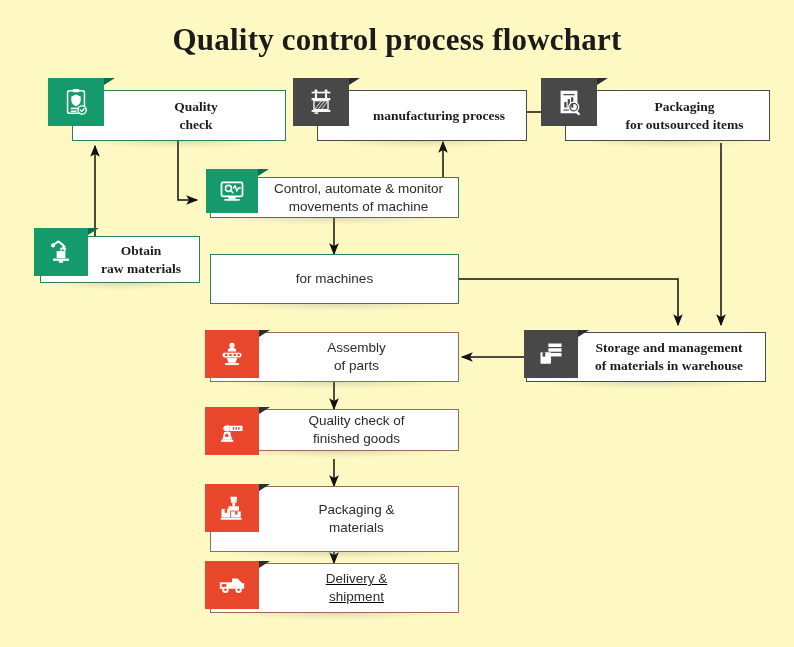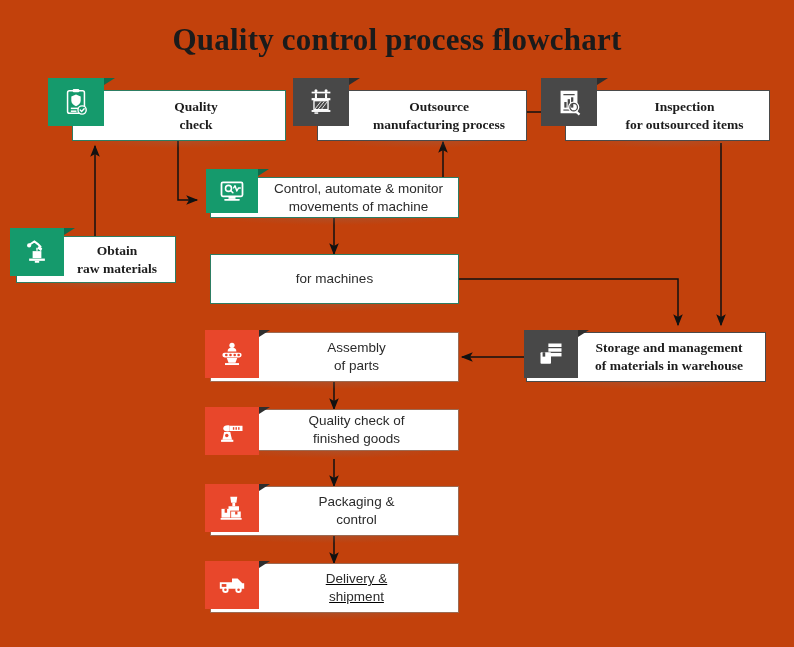--- a/index.html
+++ b/index.html
@@ -8,21 +8,21 @@
     background: #ffffff;
   }
   body {
     font-family: "Liberation Sans", sans-serif;
     -webkit-font-smoothing: antialiased;
   }
   #canvas {
     position: relative;
     width: 794px;
     height: 647px;
-    background: #c2410c;
+    background: #fef9c3;
     overflow: hidden;
   }
 
   
   #chart-title {
     position: absolute;
     left: 0;
     top: 22px;
     width: 794px;
     text-align: center;
@@ -210,21 +210,20 @@
         <circle cx="10.6" cy="4" r="1.6" fill="#ffffff"></circle>
         <circle cx="21.4" cy="4" r="1.6" fill="#ffffff"></circle>
         <rect x="6" y="11.8" width="20" height="2.4" fill="#ffffff"></rect>
         <rect x="8.5" y="14.6" width="15" height="9.5" fill="none" stroke="#ffffff" stroke-width="1.4"></rect>
         <path d="M9.5 23.6 L16 15.4 M13 23.6 L19.5 15.4 M16.6 23.6 L22.6 15.8" stroke="#ffffff" stroke-width="0.9"></path>
         <rect x="6" y="24.6" width="20" height="2" fill="#ffffff"></rect>
         <rect x="9" y="27" width="4" height="1.6" fill="#ffffff"></rect>
       </svg>
     </div>
     <div class="label serif">
-      <div>Outsource</div>
       <div>manufacturing process</div>
     </div>
   </div>
 
   <div class="node gray" style="left:565px; top:90px; width:205px; height:51px;">
     <div class="box"></div>
     <div class="shadow"></div>
     <div class="tile tile-gray">
       <div class="plate"></div>
         <div class="fold"></div>
@@ -234,21 +233,21 @@
         <rect x="11" y="16" width="2.4" height="6" fill="#484848"></rect>
         <rect x="14.6" y="13" width="2.4" height="9" fill="#484848"></rect>
         <rect x="18.2" y="11" width="2.4" height="11" fill="#484848"></rect>
         <rect x="10" y="24" width="9" height="1.2" fill="#484848"></rect>
         <circle cx="21" cy="21.5" r="5" fill="none" stroke="#ffffff" stroke-width="2"></circle>
         <circle cx="21" cy="21.5" r="4" fill="none" stroke="#484848" stroke-width="1.3"></circle>
         <rect x="24" y="25" width="5.4" height="2.4" fill="#ffffff" transform="rotate(42 24 25)"></rect>
       </svg>
     </div>
     <div class="label serif">
-      <div>Inspection</div>
+      <div>Packaging</div>
       <div>for outsourced  items</div>
     </div>
   </div>
 
   <div class="node green" style="left:210px; top:177px; width:249px; height:41px;">
     <div class="box"></div>
     <div class="shadow"></div>
     <div class="tile tile-green" style="top:-8px; left:-4px; width:52px; height:44px;">
       <div class="plate"></div>
         <div class="fold"></div>
@@ -260,21 +259,21 @@
         <rect x="12" y="22" width="8" height="3" fill="#ffffff"></rect>
         <rect x="7" y="25" width="18" height="2.2" rx="1.1" fill="#ffffff"></rect>
       </svg>
     </div>
     <div class="label sans" style="padding-left:48px;">
       <div>Control,  automate  &amp;  monitor</div>
       <div>movements  of machine</div>
     </div>
   </div>
 
-  <div class="node green" style="left:16px; top:236px; width:160px; height:47px;">
+  <div class="node green" style="left:40px; top:236px; width:160px; height:47px;">
     <div class="box"></div>
     <div class="shadow"></div>
     <div class="tile tile-green" style="top:-8px; left:-6px; width:54px; height:48px;">
       <div class="plate"></div>
         <div class="fold"></div>
       <svg class="glyph" width="28" height="28" viewBox="0 0 32 32">
         <path d="M7 8 L13 4 L17 7 L20 10" fill="none" stroke="#ffffff" stroke-width="2.4" stroke-linecap="round"></path>
         <circle cx="7" cy="8.5" r="2.4" fill="#ffffff"></circle>
         <path d="M18 9 L22 12 L20.5 15 L16.5 12 Z" fill="#ffffff"></path>
         <rect x="11" y="15" width="10" height="8" fill="#ffffff"></rect>
@@ -357,40 +356,40 @@
         <rect x="20" y="11.6" width="1.6" height="3" fill="#e8472b"></rect>
         <rect x="23" y="11.6" width="1.6" height="3" fill="#e8472b"></rect>
       </svg>
     </div>
     <div class="label sans" style="padding-left:44px;">
       <div>Quality check of</div>
       <div>finished goods</div>
     </div>
   </div>
 
-  <div class="node red" style="left:210px; top:486px; width:249px; height:50px;">
+  <div class="node red" style="left:210px; top:486px; width:249px; height:66px;">
     <div class="box"></div>
     <div class="shadow"></div>
     <div class="tile tile-red" style="top:-2px; left:-5px; width:54px; height:48px;">
       <div class="plate"></div>
         <div class="fold"></div>
       <svg class="glyph" width="28" height="28" viewBox="0 0 32 32">
         <path d="M14 3 L22 3 L21 10 L15 10 Z" fill="#ffffff"></path>
         <rect x="16.4" y="10" width="3.2" height="4" fill="#ffffff"></rect>
         <rect x="12" y="14" width="12" height="5" fill="#ffffff"></rect>
         <rect x="4" y="17" width="10" height="10" fill="#ffffff"></rect>
         <rect x="7.6" y="17" width="2.8" height="4.4" fill="#e8472b"></rect>
         <rect x="15" y="20" width="11" height="7" fill="#ffffff"></rect>
         <rect x="19.6" y="20" width="2.6" height="3.4" fill="#e8472b"></rect>
         <rect x="3" y="27.4" width="24" height="2" fill="#ffffff"></rect>
       </svg>
     </div>
     <div class="label sans" style="padding-left:44px;">
       <div>Packaging &amp;</div>
-      <div>control</div>
+      <div>materials</div>
     </div>
   </div>
 
   <div class="node red" style="left:210px; top:563px; width:249px; height:50px;text-decoration:underline;">
     <div class="box"></div>
     <div class="shadow"></div>
     <div class="tile tile-red" style="top:-2px; left:-5px; width:54px; height:48px;">
       <div class="plate"></div>
         <div class="fold"></div>
       <svg class="glyph" width="30" height="30" viewBox="0 0 32 32">

